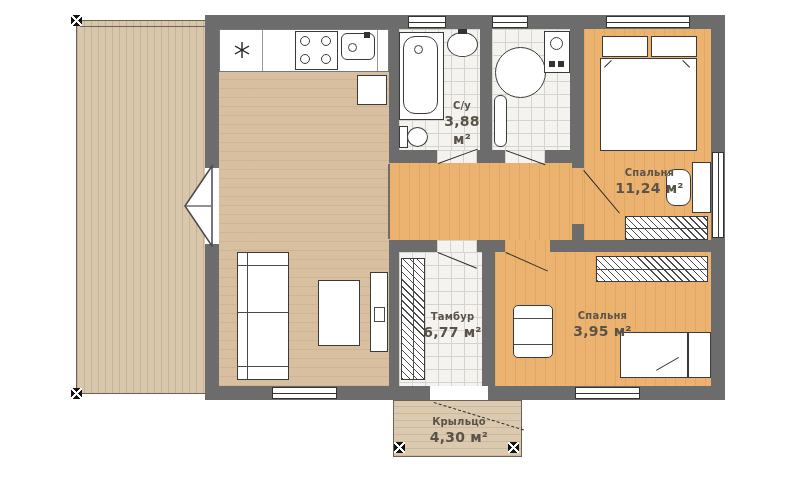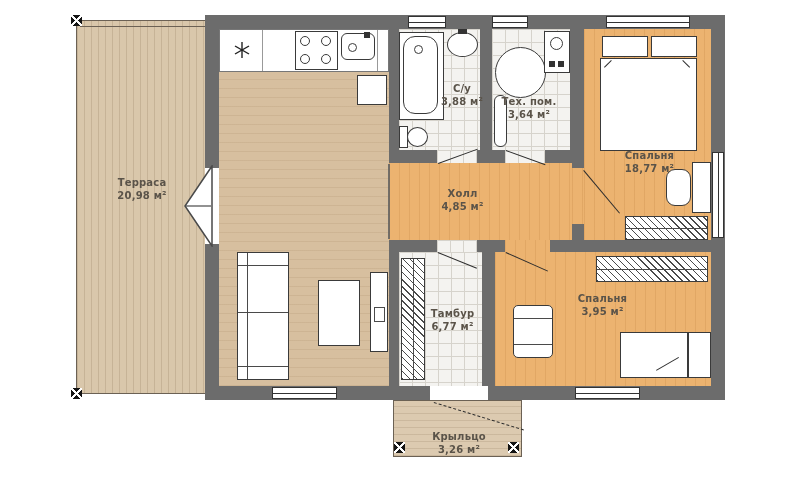--- a/index.html
+++ b/index.html
@@ -15,22 +15,22 @@
   .win{background:linear-gradient(#333,#333) center/100% 1px no-repeat,#fff;border:1px solid #333;box-sizing:border-box;}
   .winv{background:linear-gradient(#333,#333) center/1px 100% no-repeat,#fff;border:1px solid #333;box-sizing:border-box;}
   .furn{background:#fff;border:1.5px solid #3a3a3a;box-sizing:border-box;}
   .furn1{background:#fff;border:1px solid #3a3a3a;box-sizing:border-box;}
   .round{border-radius:50%;}
   .ward{background:repeating-linear-gradient(45deg,#4a4a4a 0 1px,rgba(255,255,255,0) 1px 5px),#fff;border:1px solid #3c3c3c;box-sizing:border-box;}
   .il{position:absolute;background:#4a4a4a;}
   .leaf{position:absolute;height:0;border-top:1.5px solid #2d2d2d;transform-origin:0 0;}
   .leafd{position:absolute;height:0;border-top:1.5px dashed #2d2d2d;transform-origin:0 0;}
   .post{position:absolute;width:11px;height:11px;background:linear-gradient(45deg,transparent 42%,#fff 42% 58%,transparent 58%),linear-gradient(-45deg,transparent 42%,#fff 42% 58%,transparent 58%),#141414;}
-  .label{position:absolute;text-align:center;color:#5a5349;font-weight:600;font-size:10px;line-height:1.3;letter-spacing:.2px;}
-  .label .area{font-size:10px;}
+  .label{position:absolute;text-align:center;color:#5a5349;font-weight:600;font-size:10px;line-height:1.3;letter-spacing:.2px;margin-top:17px;}
+  .label .area{font-size:14px;}
   .thresh{background:rgba(95,95,95,.85);}
 </style>
 </head>
 <body>
 
 <div id="plan">
 
   <div class="abs deck" style="left:76px;top:20px;width:136px;height:374px;"></div>
   <div class="abs" style="left:80px;top:26px;width:128px;height:1px;background:#6b6154;"></div>
 
@@ -147,46 +147,34 @@
   <div class="leaf" style="left:506px;top:150px;width:42px;transform:rotate(20deg);"></div>
   <div class="leaf" style="left:584px;top:170px;width:56px;transform:rotate(50deg);"></div>
   <div class="leaf" style="left:438px;top:252px;width:42px;transform:rotate(22deg);"></div>
   <div class="leaf" style="left:506px;top:252px;width:46px;transform:rotate(24deg);"></div>
   <div class="leafd" style="left:434px;top:402px;width:94px;transform:rotate(17deg);"></div>
   <svg class="abs" style="left:181px;top:165px;" width="32" height="82" viewBox="0 0 32 82">
     <polygon points="31,1 4,41 31,81" fill="#ffffff" stroke="#4a4a4a" stroke-width="1.5"></polygon>
     <line x1="4" y1="41" x2="30" y2="41" stroke="#4a4a4a" stroke-width="1.2"></line>
   </svg>
 
-  <div class="label" style="left:82px;top:176px;width:120px;">
-    <div>Терраса</div>
-    <div class="area">20,98 м²</div>
-  </div>
   <div class="label" style="left:434px;top:82px;width:56px;">
     <div>С/у</div>
     <div class="area">3,88 м²</div>
   </div>
-  <div class="label" style="left:487px;top:95px;width:84px;">
-    <div>Тех. пом.</div>
-    <div class="area">3,64 м²</div>
-  </div>
-  <div class="label" style="left:405px;top:187px;width:115px;">
-    <div>Холл</div>
-    <div class="area">4,85 м²</div>
-  </div>
   <div class="label" style="left:592px;top:149px;width:115px;">
     <div>Спальня</div>
-    <div class="area">18,77 м²</div>
+    <div class="area">11,24 м²</div>
   </div>
   <div class="label" style="left:545px;top:292px;width:115px;">
     <div>Спальня</div>
     <div class="area">3,95 м²</div>
   </div>
-  <div class="label" style="left:410px;top:307px;width:85px;">
+  <div class="label" style="left:410px;top:293px;width:85px;">
     <div>Тамбур</div>
     <div class="area">6,77 м²</div>
   </div>
-  <div class="label" style="left:400px;top:430px;width:118px;">
+  <div class="label" style="left:400px;top:398px;width:118px;">
     <div>Крыльцо</div>
-    <div class="area">3,26 м²</div>
+    <div class="area">4,30 м²</div>
   </div>
 
 </div>
 
 </body></html>

